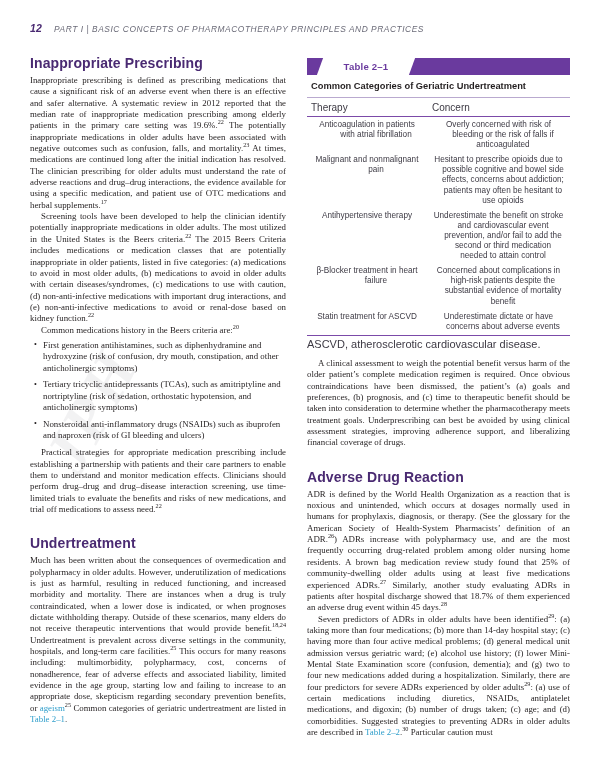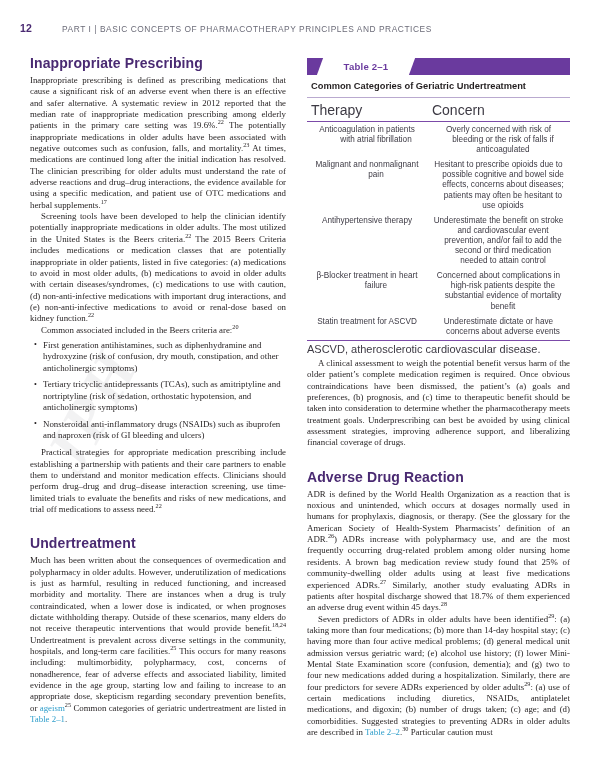--- a/index.html
+++ b/index.html
@@ -19,26 +19,27 @@
     position: absolute;
     left: 0; top: 0;
     width: 600px;
     height: 768px;
     box-sizing: border-box;
   }
 
   
   .running-head {
     position: absolute;
-    left: 20px;
+    left: 30px;
     top: 22px;
     width: 540px;
     display: flex;
     align-items: baseline;
-    gap: 30px;
+    gap: 12px;
+    font-style: italic;
   }
   .folio {
     font-family: "Liberation Sans", sans-serif;
     font-weight: bold;
     font-size: 10.5px;
     color: #4a2a72;
     letter-spacing: .2px;
   }
   .head-text {
     font-family: "Liberation Sans", sans-serif;
@@ -148,21 +149,21 @@
     border-bottom: 1.2px solid #b9a9cf;
     line-height: 11px;
   }
   table.t2 {
     width: 100%;
     border-collapse: collapse;
     table-layout: fixed;
   }
   table.t2 th {
     font-family: "Liberation Sans", sans-serif;
-    font-size: 14px;
+    font-size: 10px;
     font-weight: normal;
     color: #3d3a44;
     text-align: left;
     padding: 4px 4px 3px 4px;
     border-bottom: 1.4px solid #7b4aa8;
     vertical-align: bottom;
   }
   table.t2 td {
     font-family: "Liberation Sans", sans-serif;
     font-size: 8.2px;
@@ -233,21 +234,21 @@
   <div class="watermark">JPH</div>
 
   <div class="col col-left">
 
     <h2 class="sec">Inappropriate Prescribing</h2>
 
     <p class="body"><span>Inappropriate prescribing is defined as prescribing medications that cause a significant risk of an adverse event when there is an effective and safer alternative. A systematic review in 2012 reported that the median rate of inappropriate medication prescribing among elderly patients in the primary care setting was 19.6%.</span><sup>22</sup><span> The potentially inappropriate medications in older adults have been associated with negative outcomes such as confusion, falls, and mortality.</span><sup>23</sup><span> At times, medications are continued long after the initial indication has resolved. The clinician prescribing for older adults must understand the rate of adverse reactions and drug–drug interactions, the evidence available for using a specific medication, and patient use of OTC medications and herbal supplements.</span><sup>17</sup></p>
 
     <p class="body ind"><span>Screening tools have been developed to help the clinician identify potentially inappropriate medications in older adults. The most utilized in the United States is the Beers criteria.</span><sup>22</sup><span> The 2015 Beers Criteria includes medications or medication classes that are potentially inappropriate in older patients, listed in five categories: (a) medications to avoid in most older adults, (b) medications to avoid in older adults with certain diseases/syndromes, (c) medications to use with caution, (d) non-anti-infective medications with important drug interactions, and (e) non-anti-infective medications to avoid or renal-dose based on kidney function.</span><sup>22</sup></p>
 
-    <p class="body ind"><span>Common associated included in the Beers criteria are:</span><sup>20</sup></p>
+    <p class="body ind"><span>Common medications history in the Beers criteria are:</span><sup>20</sup></p>
 
     <ul class="beers">
       <li>First generation antihistamines, such as diphenhydramine and hydroxyzine (risk of confusion, dry mouth, constipation, and other anticholinergic symptoms)</li>
       <li>Tertiary tricyclic antidepressants (TCAs), such as amitriptyline and nortriptyline (risk of sedation, orthostatic hypotension, and anticholinergic symptoms)</li>
       <li>Nonsteroidal anti-inflammatory drugs (NSAIDs) such as ibuprofen and naproxen (risk of GI bleeding and ulcers)</li>
     </ul>
 
     <p class="body ind"><span>Practical strategies for appropriate medication prescribing include establishing a partnership with patients and their care partners to enable them to understand and monitor medication effects. Clinicians should perform drug–drug and drug–disease interaction screening, use time-limited trials to evaluate the benefits and risks of new medications, and trial off medications to assess need.</span><sup>22</sup></p>
 
     <h2 class="sec spaced">Undertreatment</h2>
@@ -281,21 +282,21 @@
           <td>
               <span class="hang">Overly concerned with risk of bleeding or the risk of falls if anticoagulated</span>
             </td>
         </tr>
         <tr>
           <td>
               <span class="hang">Malignant and nonmalignant</span>
               <span class="hang" style="padding-left:18px;text-indent:0">pain</span>
             </td>
           <td>
-              <span class="hang">Hesitant to prescribe opioids due to possible cognitive and bowel side effects, concerns about diseases; patients may often be hesitant to use opioids</span>
+              <span class="hang">Hesitant to prescribe opioids due to possible cognitive and bowel side effects, concerns about addiction; patients may often be hesitant to use opioids</span>
             </td>
         </tr>
         <tr>
           <td>
               <span class="hang">Antihypertensive therapy</span>
             </td>
           <td>
               <span class="hang">Underestimate the benefit on stroke and cardiovascular event prevention, and/or fail to add the second or third medication needed to attain control</span>
             </td>
         </tr>

